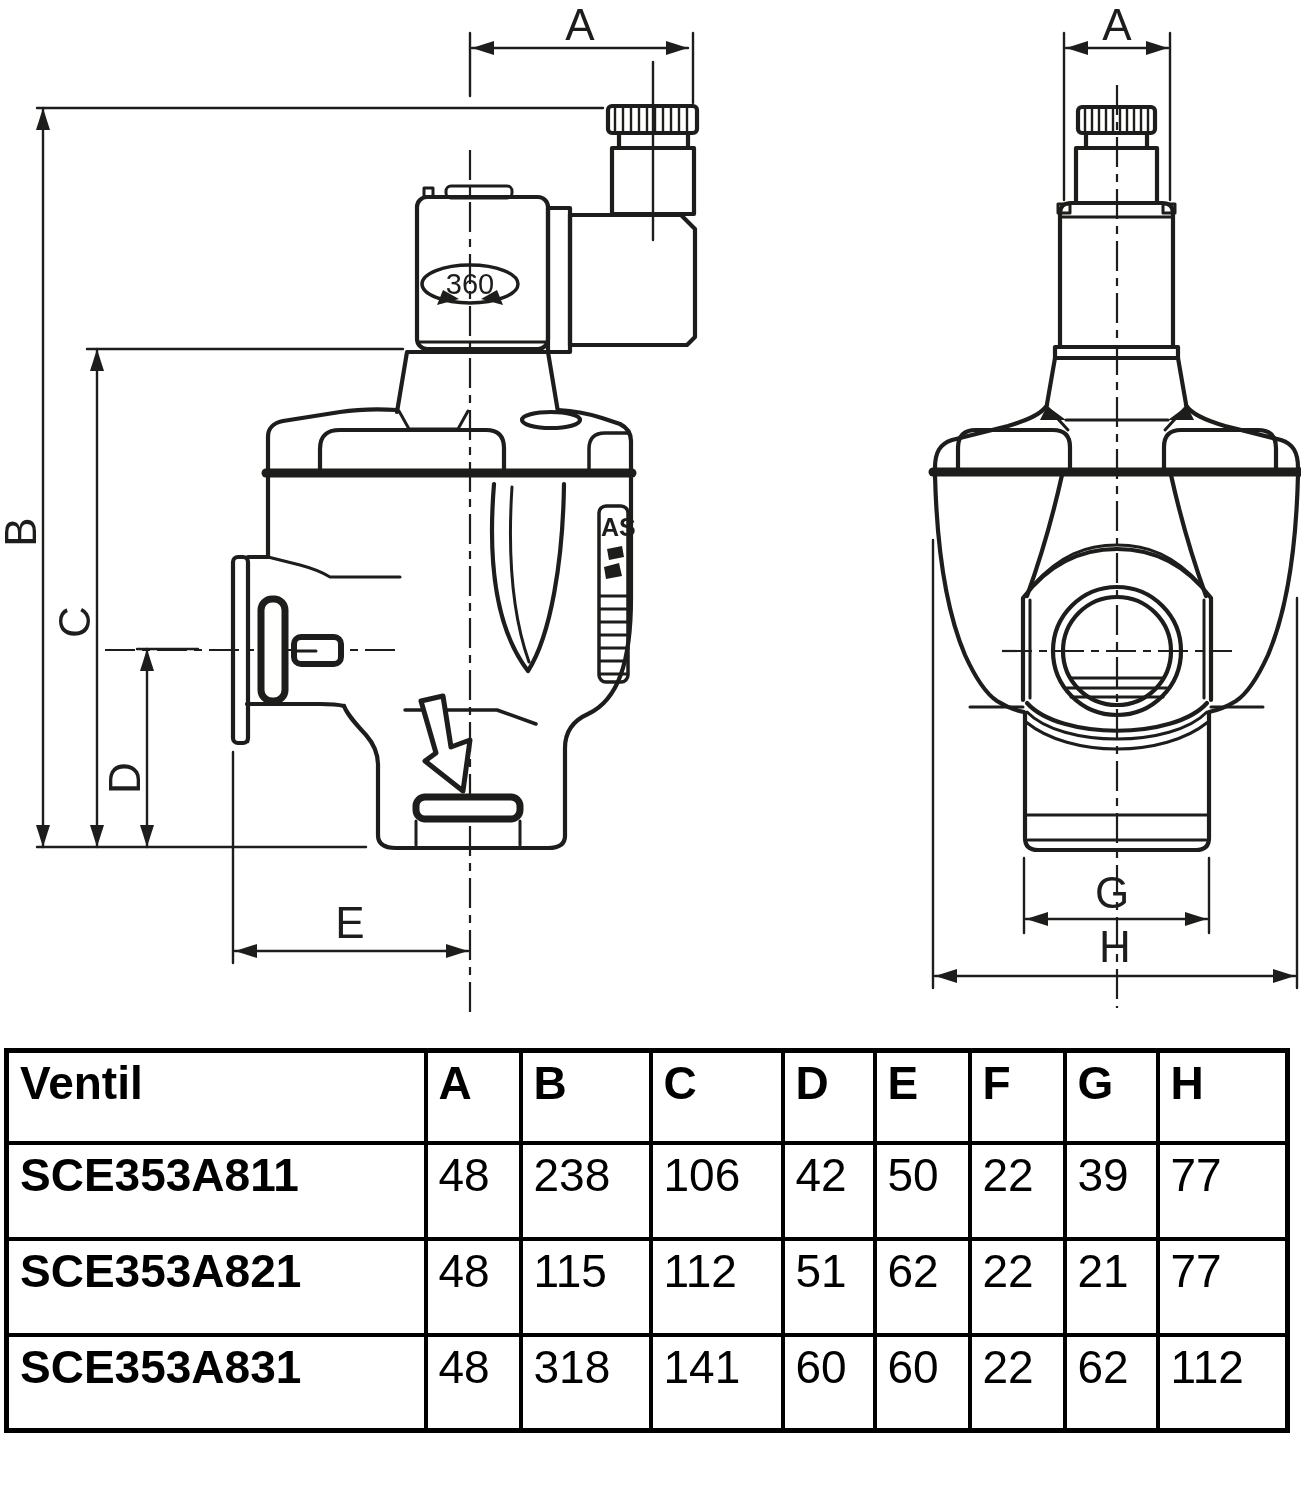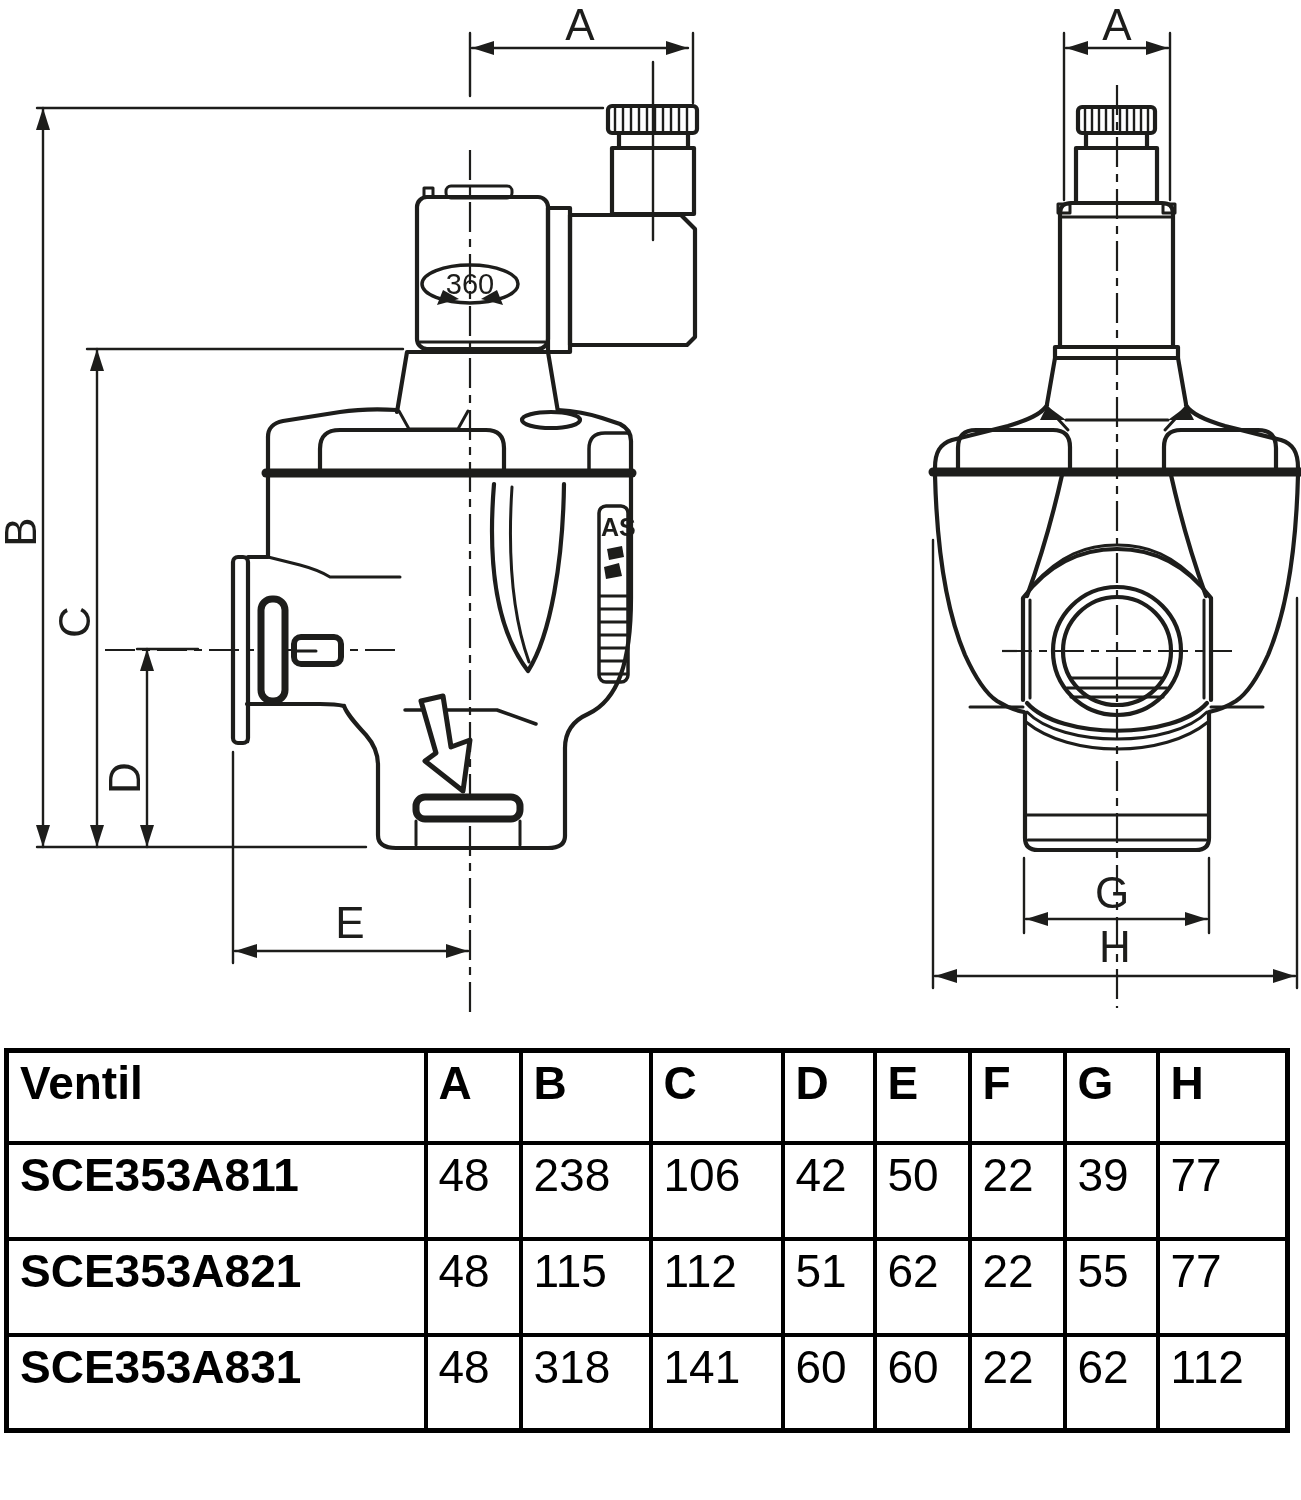--- a/index.html
+++ b/index.html
@@ -272,21 +272,21 @@
       <td>77</td>
     </tr>
     <tr class="rb">
       <td class="model">SCE353A821</td>
       <td>48</td>
       <td>115</td>
       <td>112</td>
       <td>51</td>
       <td>62</td>
       <td>22</td>
-      <td>55</td>
+      <td>21</td>
       <td>77</td>
     </tr>
     <tr class="rb">
       <td class="model">SCE353A831</td>
       <td>48</td>
       <td>318</td>
       <td>141</td>
       <td>60</td>
       <td>60</td>
       <td>22</td>

